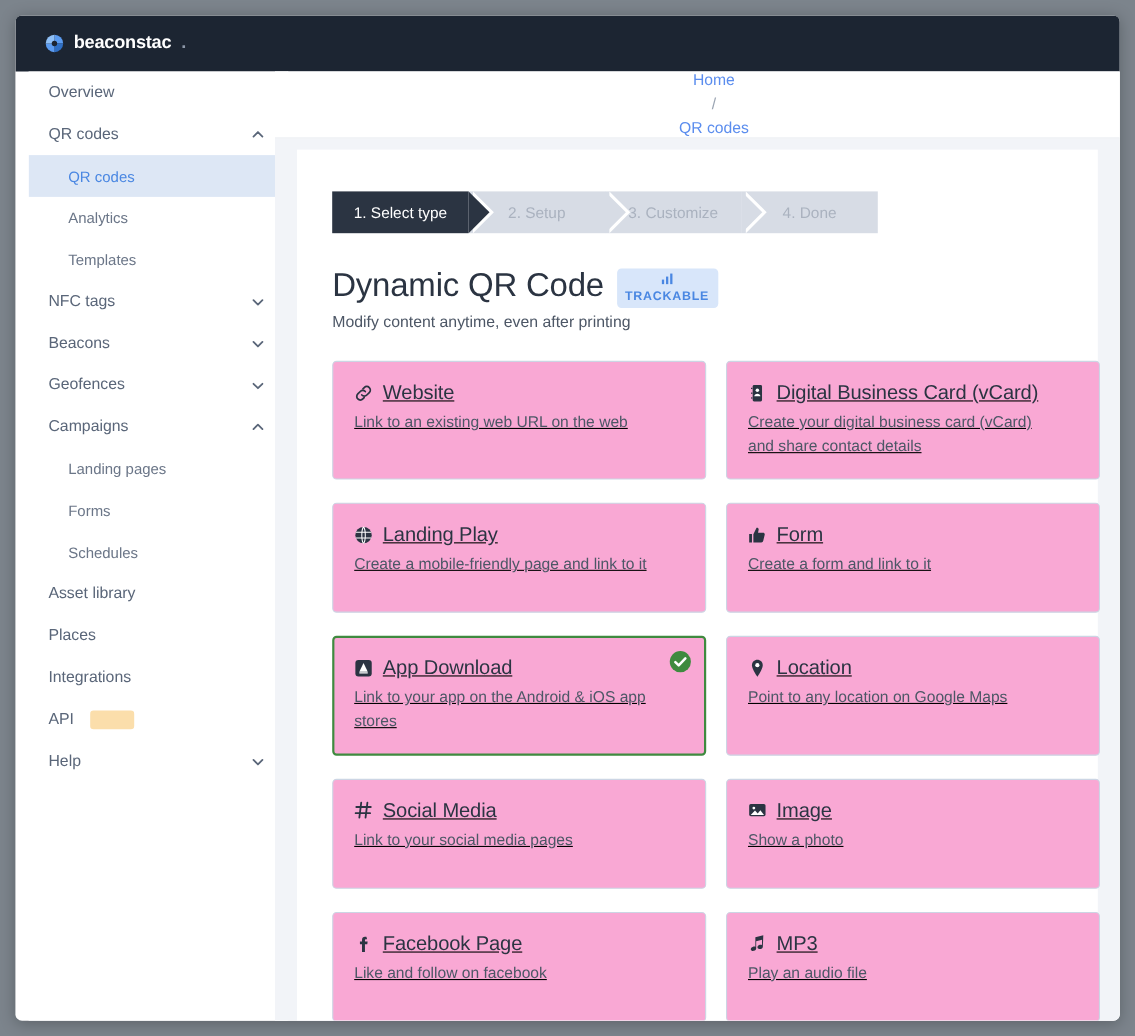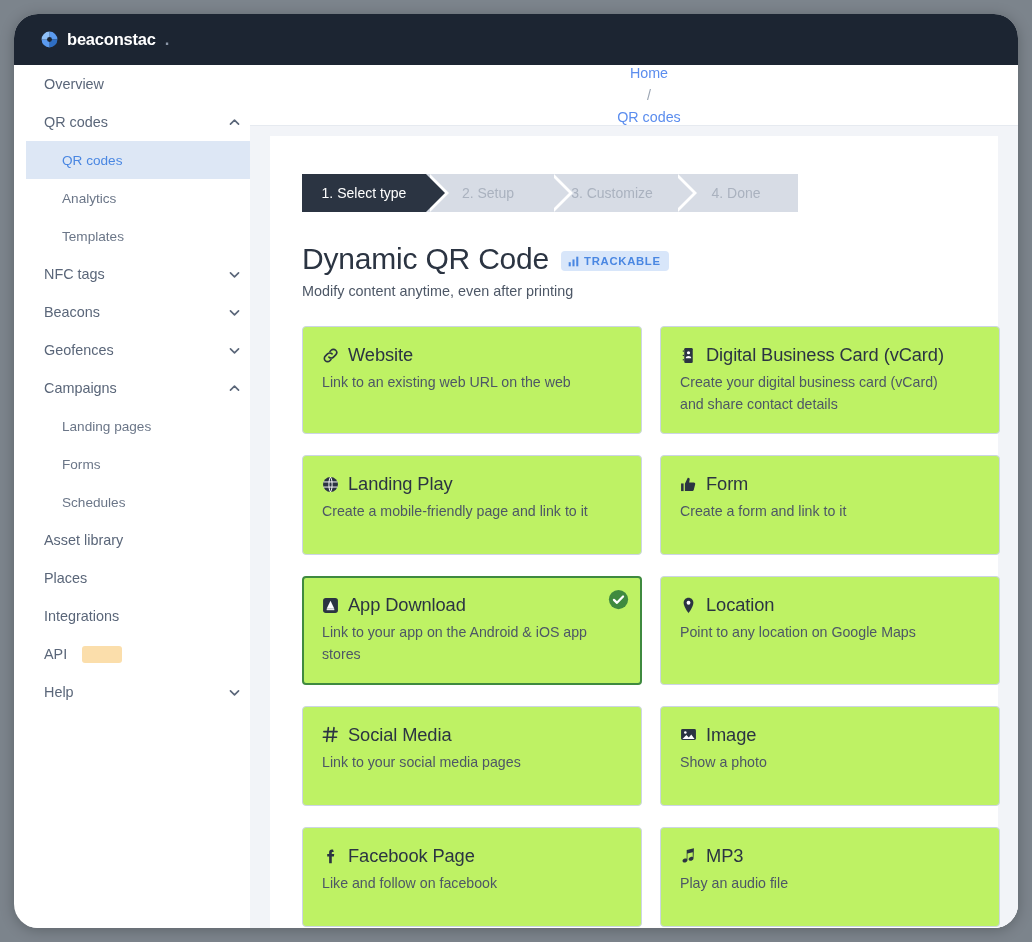--- a/index.html
+++ b/index.html
@@ -13,21 +13,21 @@
     font-family: "Liberation Sans", sans-serif;
   }
 
   
   .window {
     position: absolute;
     left: 14px;
     top: 14px;
     width: 1004px;
     height: 914px;
-    border-radius: 24px;
+    border-radius: 6px;
     overflow: hidden;
     background: #ffffff;
     box-shadow: 0 2px 14px rgba(0,0,0,0.25);
   }
 
   
   .topbar {
     position: absolute;
     left: 0; top: 0;
     width: 100%;
@@ -180,42 +180,44 @@
     gap: 5px;
     background: #d8e6fa;
     color: #4a87e2;
     font-size: 11.3px;
     font-weight: 700;
     letter-spacing: 0.7px;
     padding: 4px 8px 4px 7px;
     border-radius: 4px;
     position: relative;
     top: 2px;
+    flex-direction: column;
   }
   .subheading {
     font-size: 14.4px;
     color: #4d5766;
     margin-top: 7px;
     margin-bottom: 27px;
   }
 
   
   .grid {
     display: grid;
     grid-template-columns: 340px 340px;
     gap: 21px 18px;
   }
   .card {
     position: relative;
     border: 1px solid #ccd5e4;
     border-radius: 4px;
-    background: #bef264;
+    background: #f9a8d4;
     padding: 17px 19px 18px 19px;
     min-height: 100px;
     cursor: pointer;
+    text-decoration: underline;
   }
   .card.selected { border: 2px solid #3f8a3f; padding: 16px 18px 17px 18px; }
   .card-title {
     display: flex;
     align-items: center;
     gap: 9px;
     font-size: 18.3px;
     color: #2b3442;
     font-weight: 400;
     letter-spacing: -0.1px;

